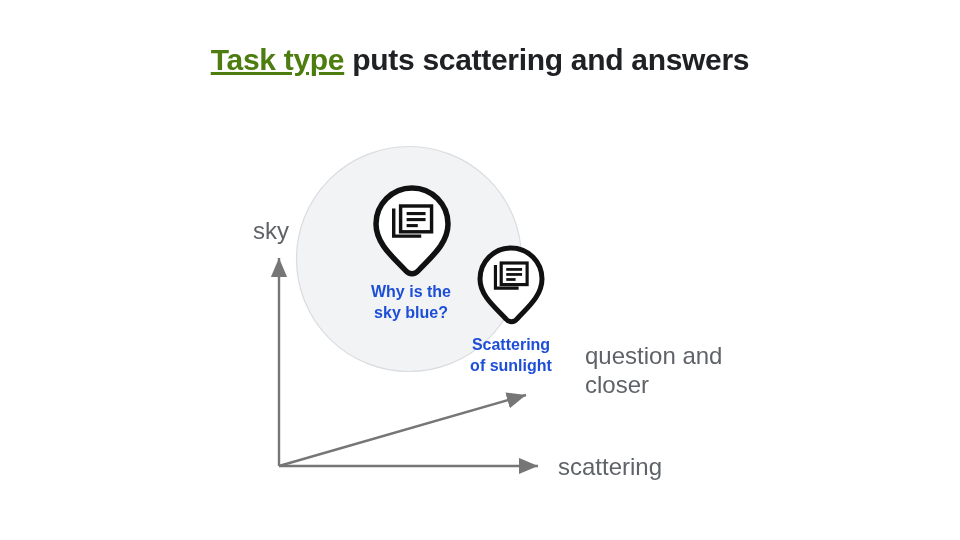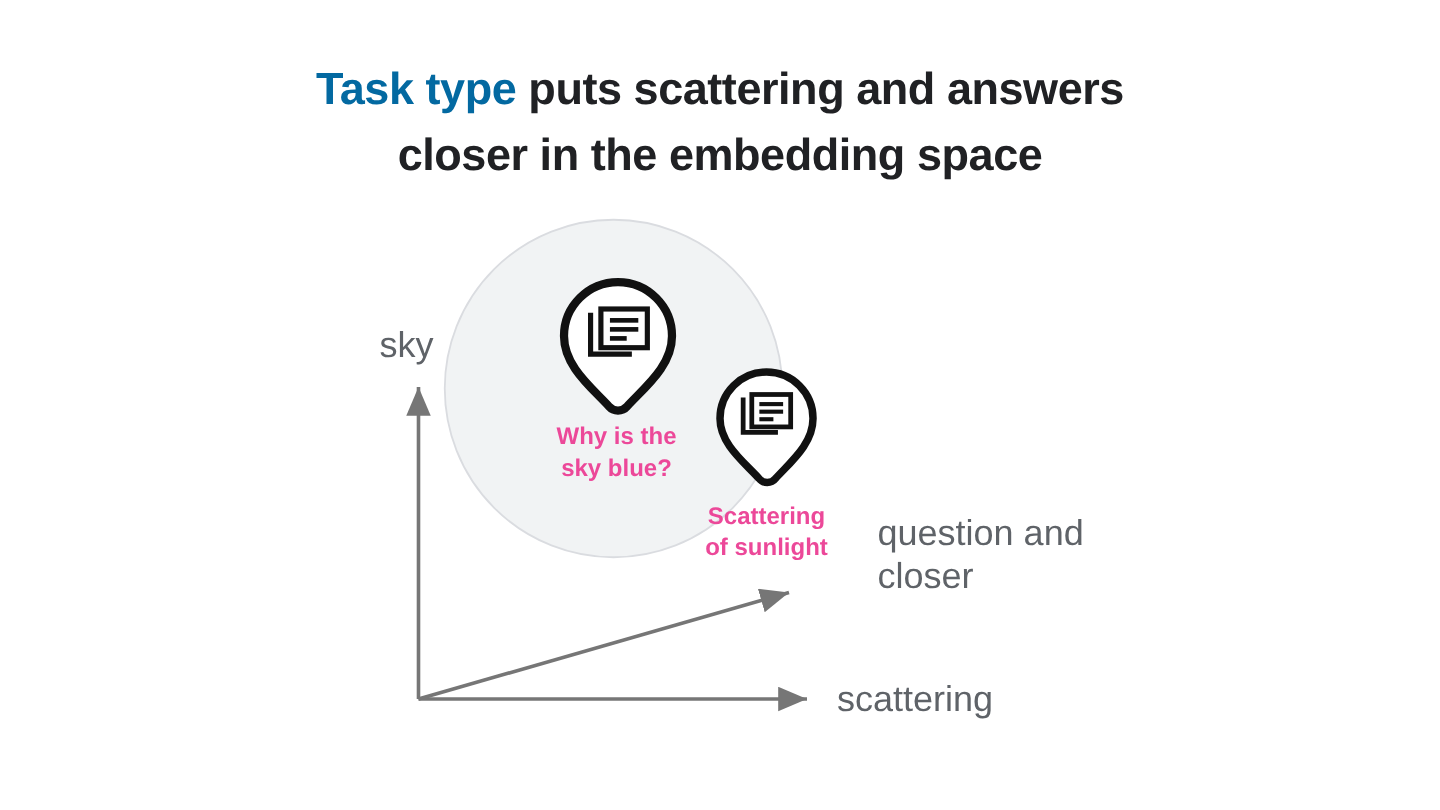--- a/index.html
+++ b/index.html
@@ -30,21 +30,22 @@
     top: 38px;
     width: 960px;
     text-align: center;
     font-size: 30px;
     font-weight: bold;
     line-height: 44px;
     letter-spacing: -0.3px;
     color: #202124;
   }
   .title-accent {
-    color: #0369a1;
+    color: #4d7c0f;
+    text-decoration: underline;
   }
   .title-line {
     display: block;
   }
 
   
   .diagram {
     position: absolute;
     left: 0;
     top: 0;
@@ -74,21 +75,21 @@
     top: 452px;
   }
   .axis-label-qa {
     left: 585px;
     top: 341px;
   }
 
   
   .point-label {
     position: absolute;
-    color: #ec4899;
+    color: #1d4ed8;
     font-size: 16px;
     font-weight: bold;
     line-height: 21px;
     text-align: center;
     white-space: pre-line;
   }
   .point-label-question {
     left: 348px;
     top: 281px;
     width: 126px;
@@ -99,21 +100,20 @@
     width: 122px;
   }
 </style>
 </head>
 <body>
 
 <div class="slide">
 
   <div class="title-block">
     <span class="title-line"><span class="title-accent">Task type</span><span> puts scattering and answers</span></span>
-    <span class="title-line">closer in the embedding space</span>
   </div>
 
   <div class="diagram">
 
     <svg class="diagram-svg" width="960" height="540" viewBox="0 0 960 540">
 
       <defs>
 
         <marker id="axis-arrow" markerWidth="10" markerHeight="10" refX="8" refY="3.4" orient="auto" markerUnits="strokeWidth">
           <path d="M0,0 L8,3.4 L0,6.8 z" fill="#767676"></path>

